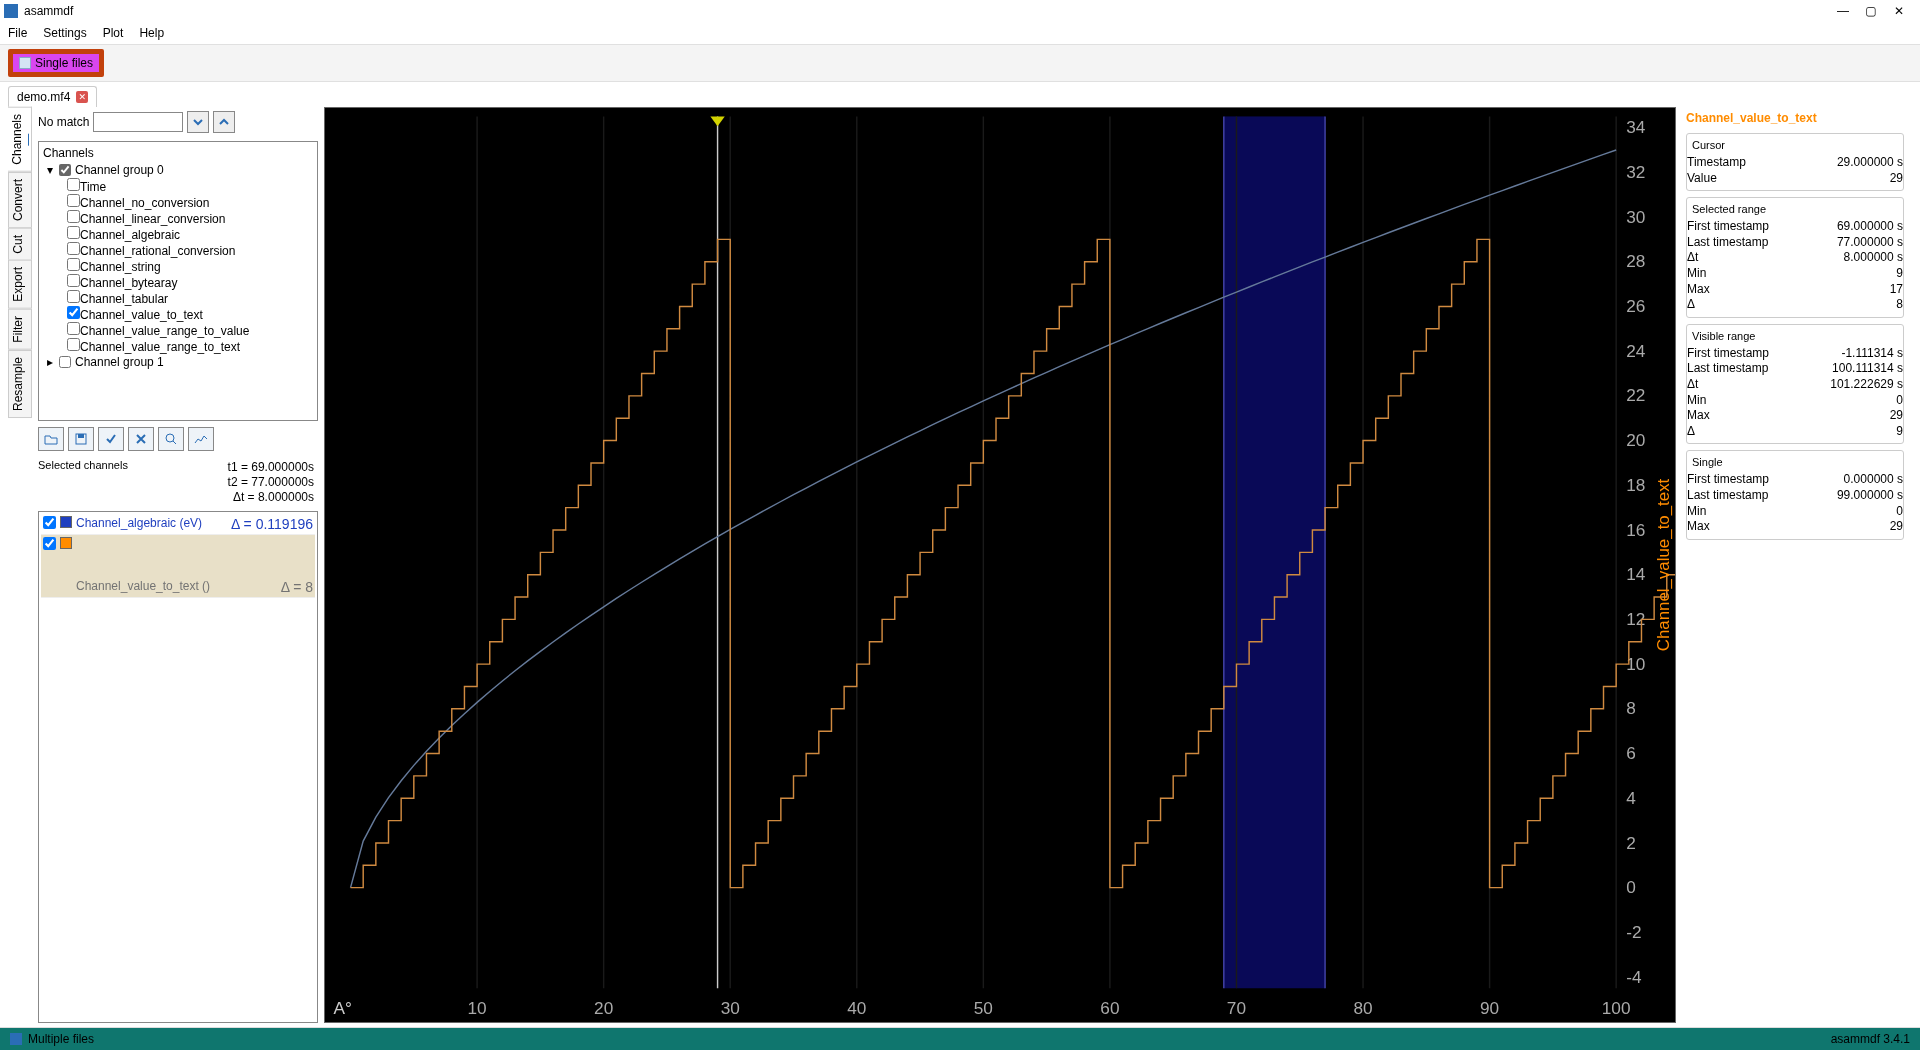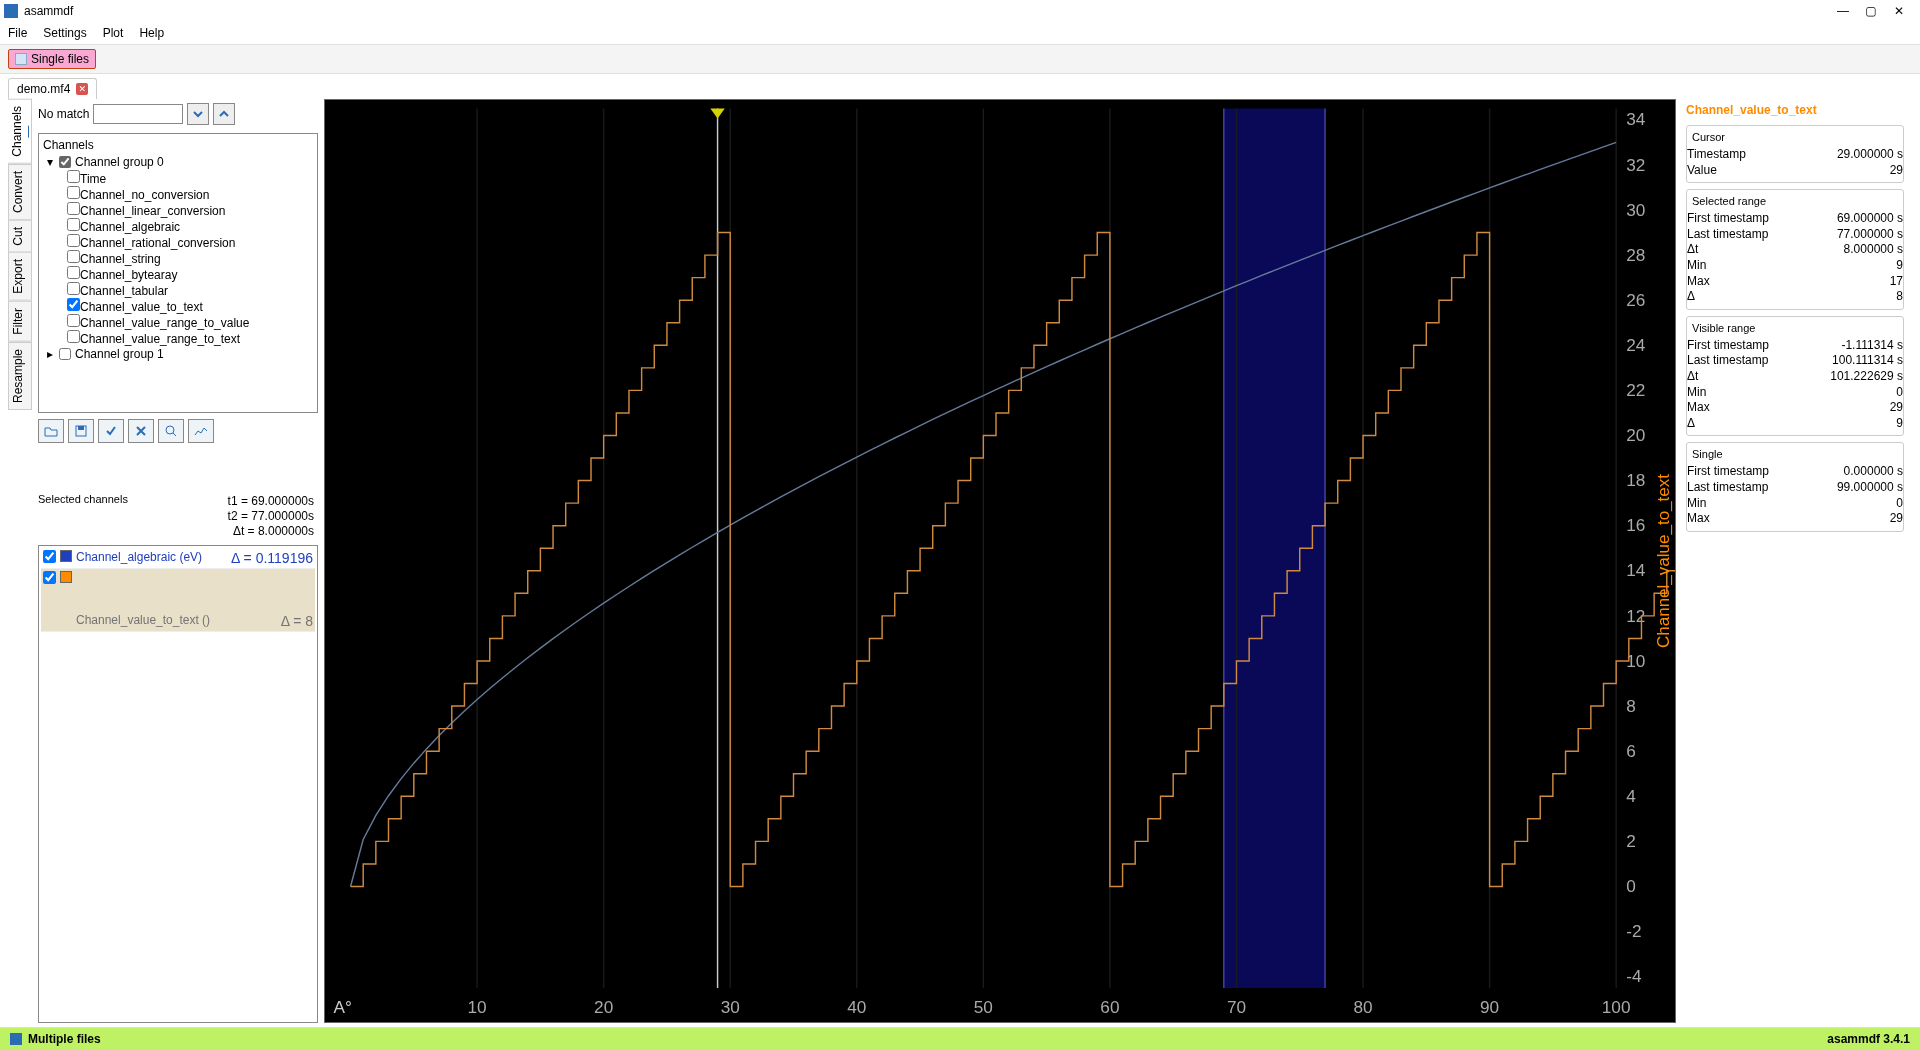--- a/index.html
+++ b/index.html
@@ -10,21 +10,21 @@
 .titlebar { display: flex; align-items: center; height: 22px; padding: 0 4px; }
 .titlebar .app-icon { width: 14px; height: 14px; background: #2a6db5; margin-right: 6px; }
 .titlebar .title { flex: 1; font-size: 12px; }
 .titlebar .win-controls { display: flex; gap: 14px; padding-right: 10px; }
 .titlebar .win-controls span { width: 14px; text-align: center; cursor: default; }
 
 .menubar { display: flex; gap: 16px; padding: 4px 8px; border-bottom: 1px solid #e0e0e0; }
 .menubar span { cursor: default; }
 
 .mode-tabs { display: flex; align-items: center; padding: 4px 8px; border-bottom: 1px solid #e0e0e0; background: #f4f4f4; }
-.mode-tabs .tab { display: flex; align-items: center; gap: 4px; padding: 2px 6px; background: #f9a8d4; border: 1px solid #c2410c; border-radius: 2px; }
+.mode-tabs .tab { display: flex; align-items: center; gap: 4px; padding: 2px 6px; background: #d946ef; border: 5px solid #c2410c; border-radius: 2px; }
 .mode-tabs .icon { width: 12px; height: 12px; background: #d4e4f4; border: 1px solid #8aa8c8; }
 
 .file-tabs { display: flex; padding: 4px 8px 0 8px; }
 .file-tabs .tab { display: flex; align-items: center; gap: 6px; padding: 3px 8px; background: #fff; border: 1px solid #ccc; border-bottom: none; border-radius: 3px 3px 0 0; }
 .file-tabs .close { width: 12px; height: 12px; background: #d9534f; color: #fff; display: flex; align-items: center; justify-content: center; font-size: 9px; border-radius: 2px; }
 
 .main { flex: 1; display: flex; padding: 0 8px 4px 8px; min-height: 0; gap: 6px; }
 
 
 .side-tabs { display: flex; flex-direction: column; width: 24px; gap: 0; }
@@ -65,21 +65,21 @@
 .plot-area svg { width: 100%; height: 100%; display: block; }
 
 .right-panel { width: 230px; display: flex; flex-direction: column; gap: 2px; padding: 4px 8px 0 4px; font-family: Consolas, monospace; font-size: 12px; }
 .right-panel .title { color: #ff8c00; font-weight: bold; margin-bottom: 6px; }
 .right-panel .section { border: 1px solid #ccc; border-radius: 3px; padding: 4px 0; margin-bottom: 4px; }
 .right-panel .section .hdr { font-size: 11px; margin: -10px 0 4px 2px; background: #fff; display: inline-block; padding: 0 3px; }
 .kv { display: flex; justify-content: space-between; line-height: 1.3; }
 .kv .k { white-space: nowrap; }
 .kv .v { text-align: right; white-space: nowrap; margin-left: 13px; }
 
-.statusbar { display: flex; align-items: center; justify-content: space-between; padding: 4px 10px; border-top: 1px solid #ddd; font-size: 11px; background: #bef264; font-weight: bold; }
+.statusbar { display: flex; align-items: center; justify-content: space-between; padding: 4px 10px; border-top: 1px solid #ddd; font-size: 11px; background: #0f766e; }
 .statusbar .left { display: flex; align-items: center; gap: 6px; }
 .statusbar .left .icon { width: 12px; height: 12px; background: #2a6db5; }
 </style>
 </head>
 <body>
 
 <div class="window">
   <div class="titlebar">
     <div class="app-icon"></div>
     <div class="title">asammdf</div>
@@ -214,21 +214,21 @@
               <path d="M8 8l3 3" stroke="#2a6db5"></path>
             </svg>
           </button>
         <button>
             <svg width="14" height="12">
               <path d="M1 10l3-4 3 2 3-5 3 3" fill="none" stroke="#2a6db5"></path>
             </svg>
           </button>
       </div>
 
-      <div style="display:flex;justify-content:space-between;margin-top:42px;">
+      <div style="display:flex;justify-content:space-between;">
         <div class="selected-label">Selected channels</div>
         <div class="stats-box">
           <div>t1 = 69.000000s</div>
           <div>t2 = 77.000000s</div>
           <div>Δt = 8.000000s</div>
         </div>
       </div>
 
       <div class="sel-list" id="sel-list">
           <div class="sel-row blue">

